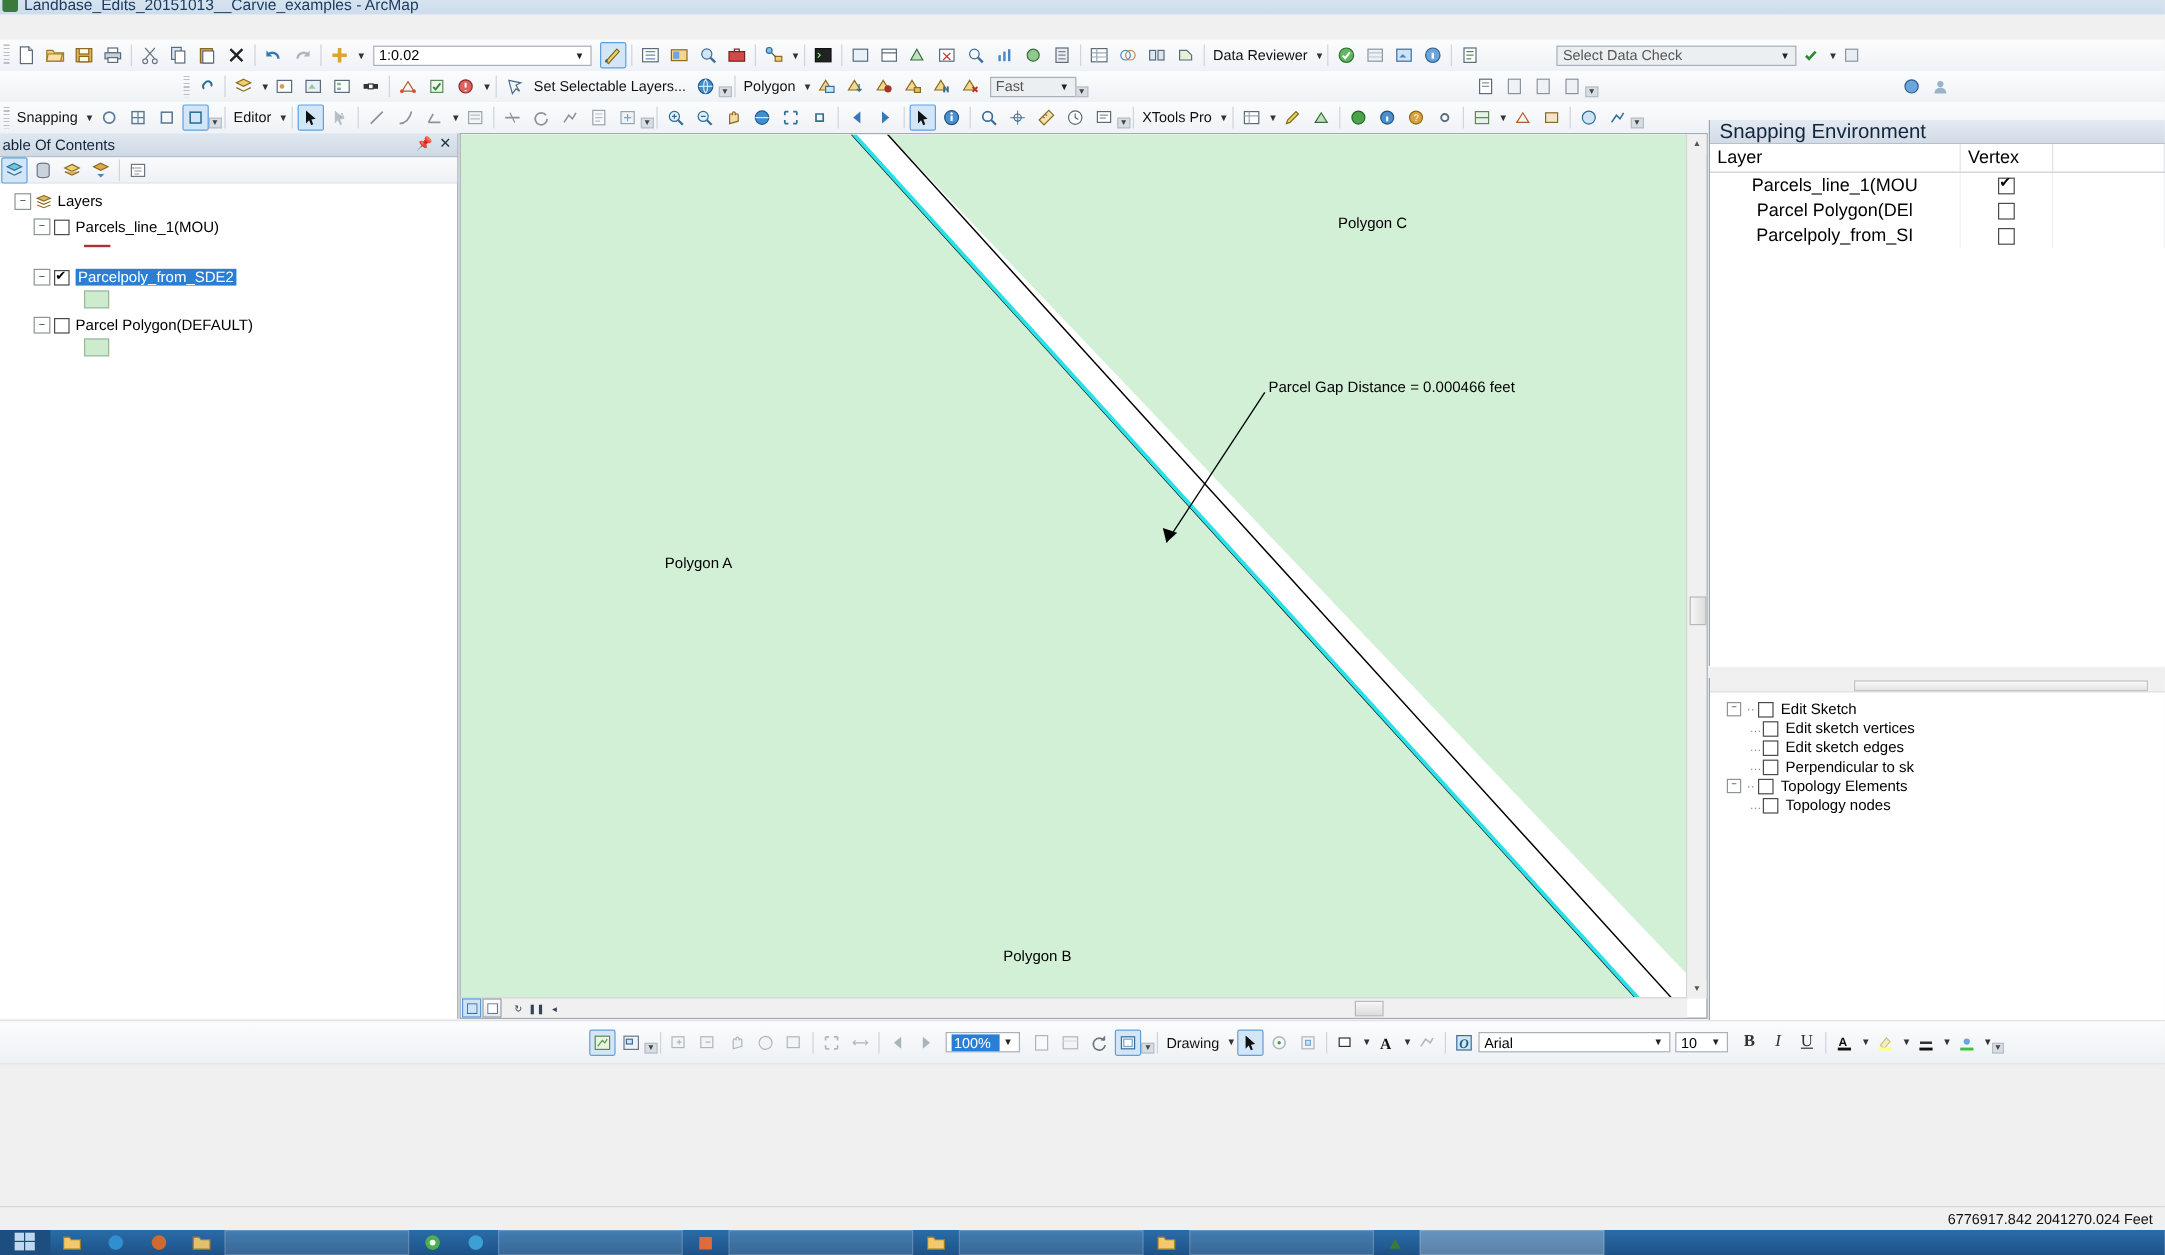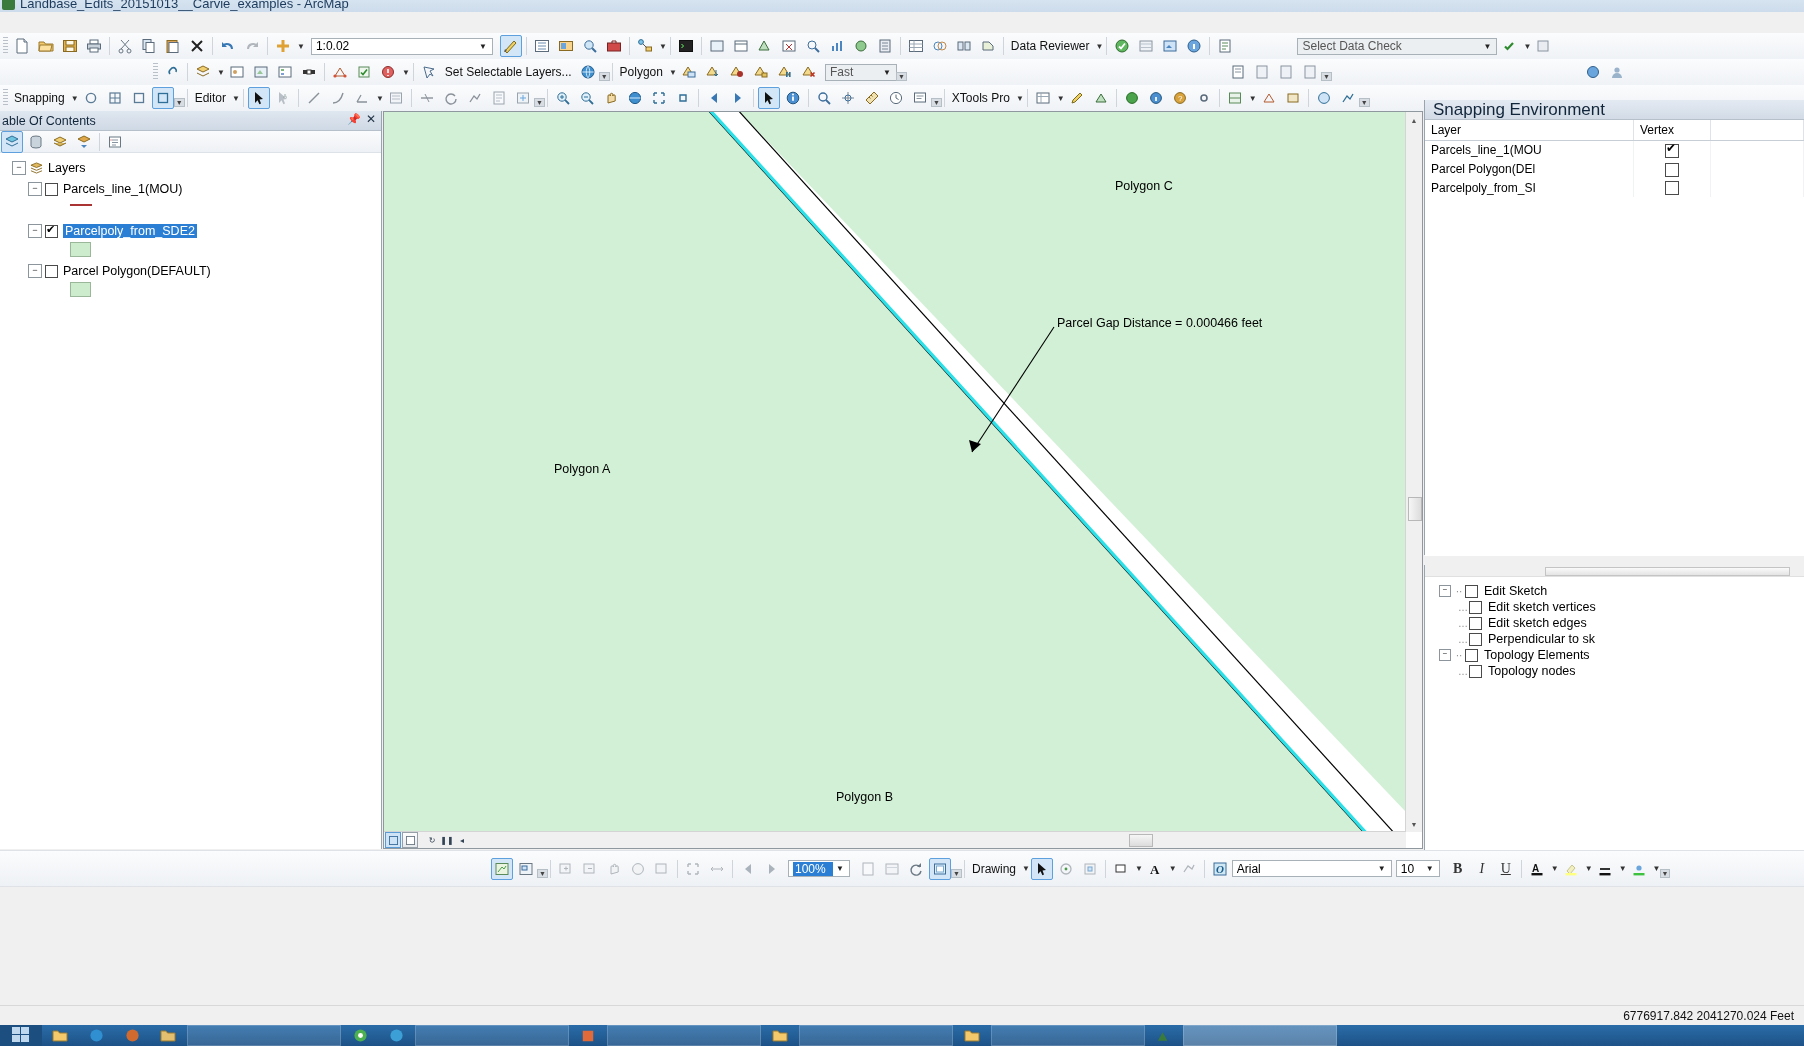--- a/index.html
+++ b/index.html
@@ -134,26 +134,26 @@
     position:absolute;left:1424px;width:380px;background:#fff;box-sizing:border-box;
     border-left:1px solid #9aa4ae;
   }
   #snapPanel{top:100px;height:455px;}
   .rp-title{
     height:19px;background:linear-gradient(to bottom,#e4eaf2,#d2dbe6);
     border-bottom:1px solid #b6c0cb;display:flex;align-items:center;
     padding-left:8px;font-size:17px;color:#12263b;text-align:center;
   }
   .rp-body{background:#fff;height:calc(100% - 19px);position:relative;}
-  .sn-table{width:100%;border-collapse:collapse;font-size:12px;table-layout:fixed;}
+  .sn-table{width:100%;border-collapse:collapse;font-size:15px;table-layout:fixed;}
   .sn-table th{
     text-align:left;font-weight:normal;padding:3px 6px;border-bottom:1px solid #c8ced5;
     border-right:1px solid #dfe3e8;background:#fff;color:#000;
   }
-  .sn-table td{padding:2px 6px;border-right:1px solid #f0f2f4;white-space:nowrap;overflow:hidden;}
+  .sn-table td{padding:2px 6px;border-right:1px solid #f0f2f4;white-space:nowrap;overflow:hidden;text-align:center;}
   .sn-table td.c{text-align:center;}
   .cbox{width:12px;height:12px;border:1px solid #4a4a4a;background:#fff;display:inline-block;position:relative;vertical-align:middle;}
   .cbox.on::after{content:"\2714";position:absolute;left:0px;top:-4px;font-size:12px;color:#000;}
 
   #sketchPanel{top:565px;height:285px;}
   .rp-hsplit{
     position:absolute;left:1424px;top:556px;width:380px;height:9px;background:#f0f0f0;
   }
   .sk-scroll{height:11px;background:#f0f0f0;border-bottom:1px solid #e0e0e0;position:relative;}
   .sk-scroll .bar{position:absolute;left:120px;top:2px;right:14px;height:7px;

